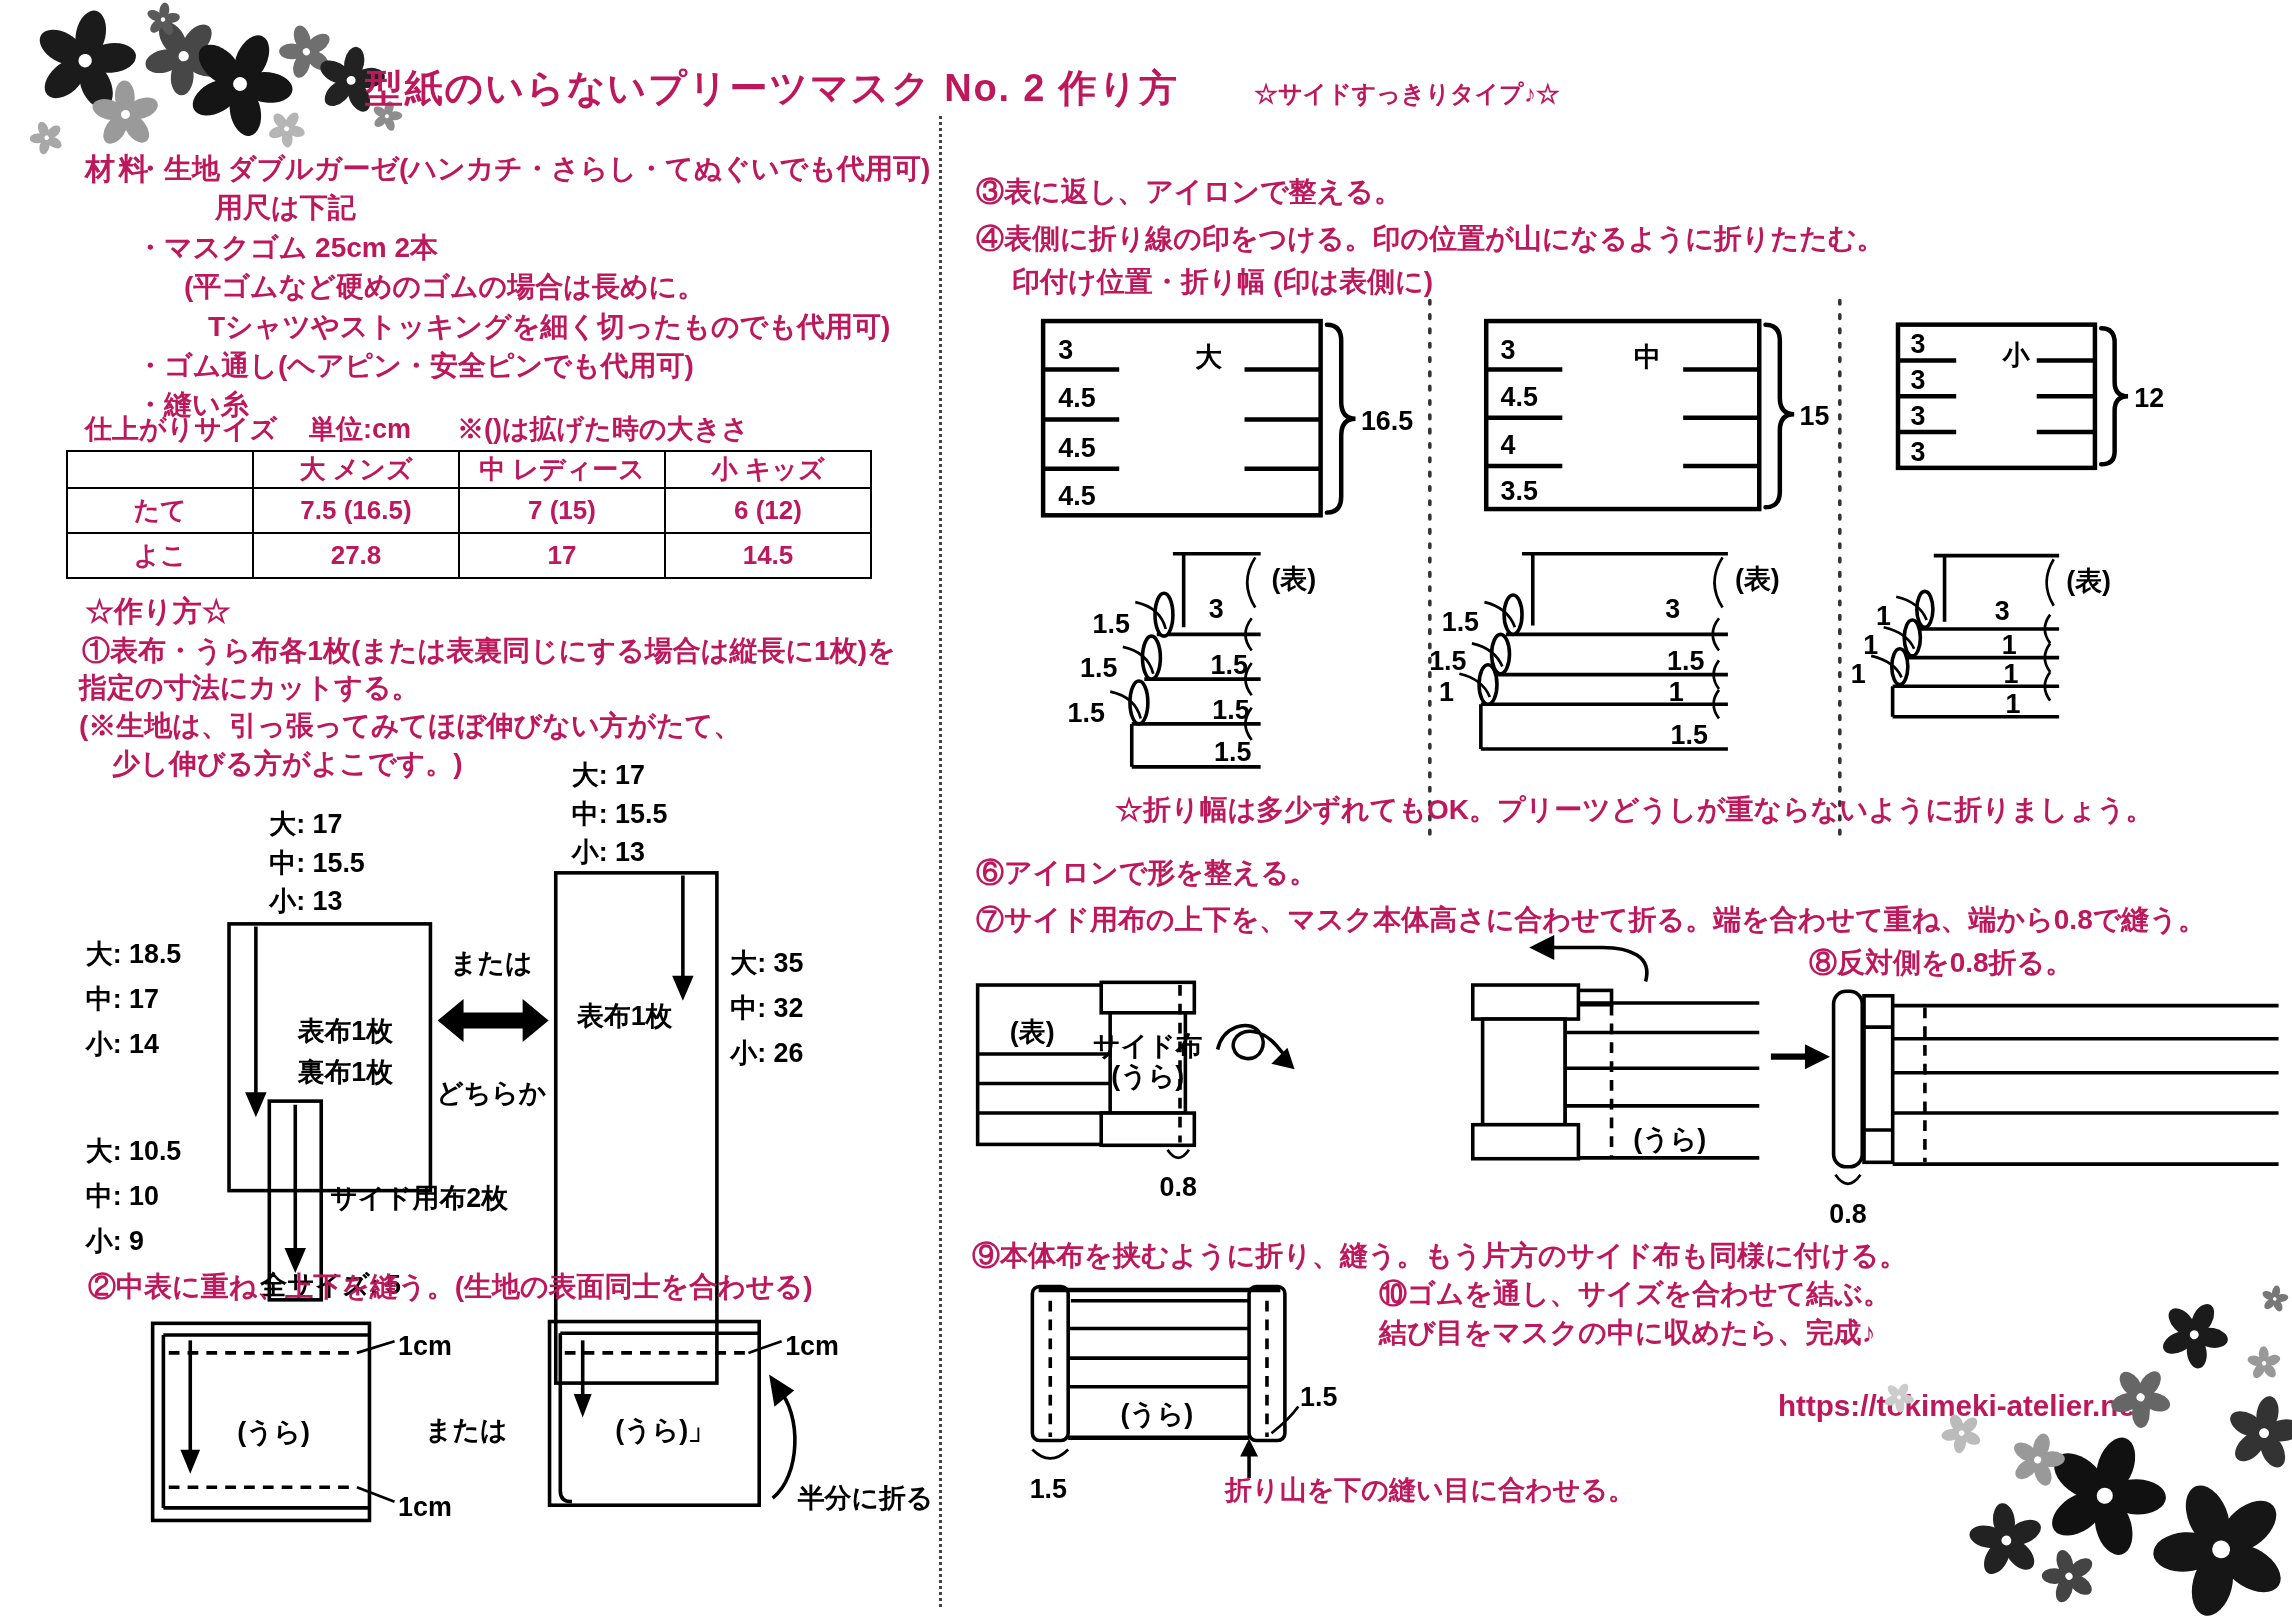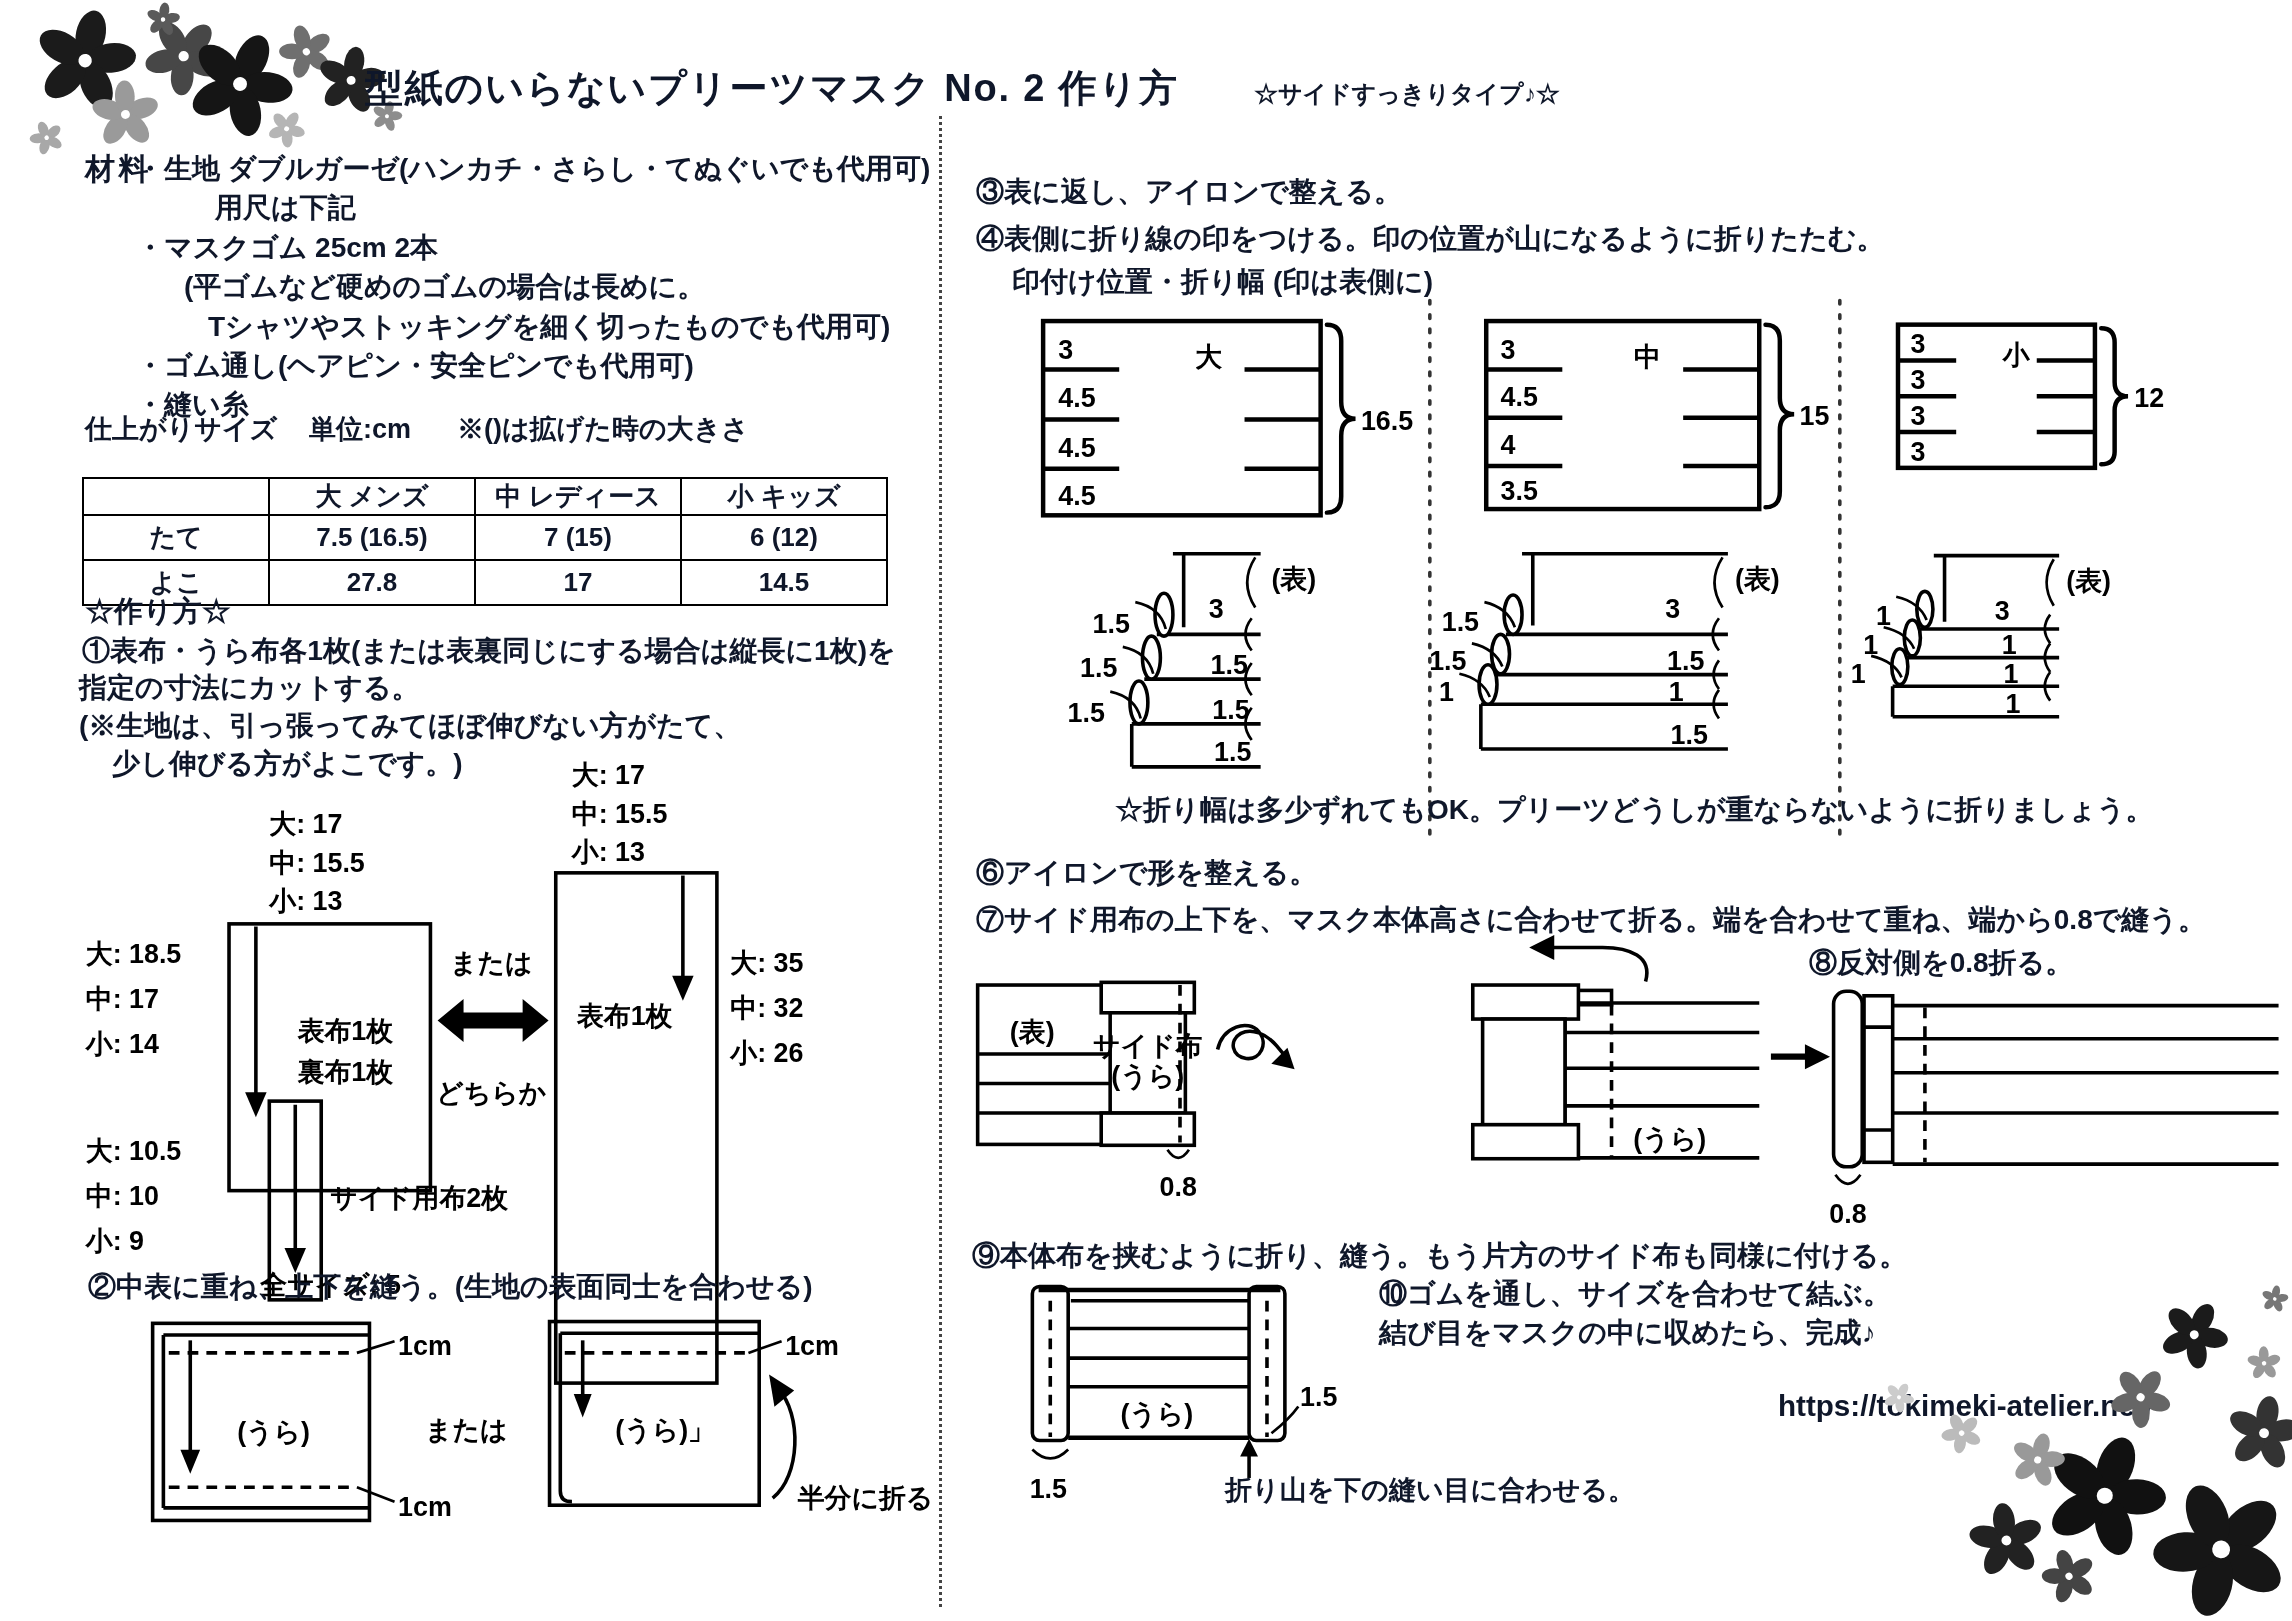--- a/index.html
+++ b/index.html
@@ -1,30 +1,30 @@
 <!DOCTYPE html>
 <html style="font-size:14.3px"><head>
 <meta charset="utf-8">
 <style>
   html,body{margin:0;padding:0;background:#e8e8e8;}
   .page{position:relative;width:2293px;height:1621px;background:#ffffff;overflow:hidden;
-        font-family:"Liberation Sans",sans-serif;color:#0f172a;}
+        font-family:"Liberation Sans",sans-serif;color:#be185d;}
   .t{position:absolute;font-weight:700;font-size:28px;white-space:nowrap;line-height:1.1;}
   .svgabs{position:absolute;}
   svg{overflow:visible;}
   svg text{font-family:"Liberation Sans",sans-serif;font-weight:700;fill:#000;font-size:30px;}
   .ln{stroke:#000;stroke-width:4;fill:none;}
   .lnT{stroke:#000;stroke-width:5;fill:none;}
   .lnt{stroke:#000;stroke-width:3;fill:none;}
   .dash{stroke:#000;stroke-width:4;fill:none;stroke-dasharray:12 9;}
   .fillw{fill:#fff;stroke:#000;stroke-width:4;}
   .ah{fill:#000;stroke:none;}
   .dotline{stroke:#333;stroke-width:4;fill:none;stroke-dasharray:4 12;stroke-linecap:round;}
   .divider-v{position:absolute;left:939px;top:116px;height:1491px;width:0;border-left:3.6px dotted #444;}
-  .size-table{position:absolute;left:82px;top:450px;border-collapse:collapse;table-layout:fixed;margin-top:27px;}
+  .size-table{position:absolute;left:66px;top:450px;border-collapse:collapse;table-layout:fixed;}
   .size-table th,.size-table td{border:2.7px solid #000;font-weight:700;font-size:26px;text-align:center;padding:0;}
   .size-table .c0{width:184px;} .size-table .c1{width:204px;} .size-table .c2{width:204px;} .size-table .c3{width:204px;border-radius:7px;}
   .size-table .hr{height:36px;} .size-table .dr{height:45px;}
 </style>
 </head>
 <body>
 
 <div class="page">
 
   <svg class="svgabs" style="left:18px;top:4.5px;" width="394" height="166" viewBox="0 0 440 185">

